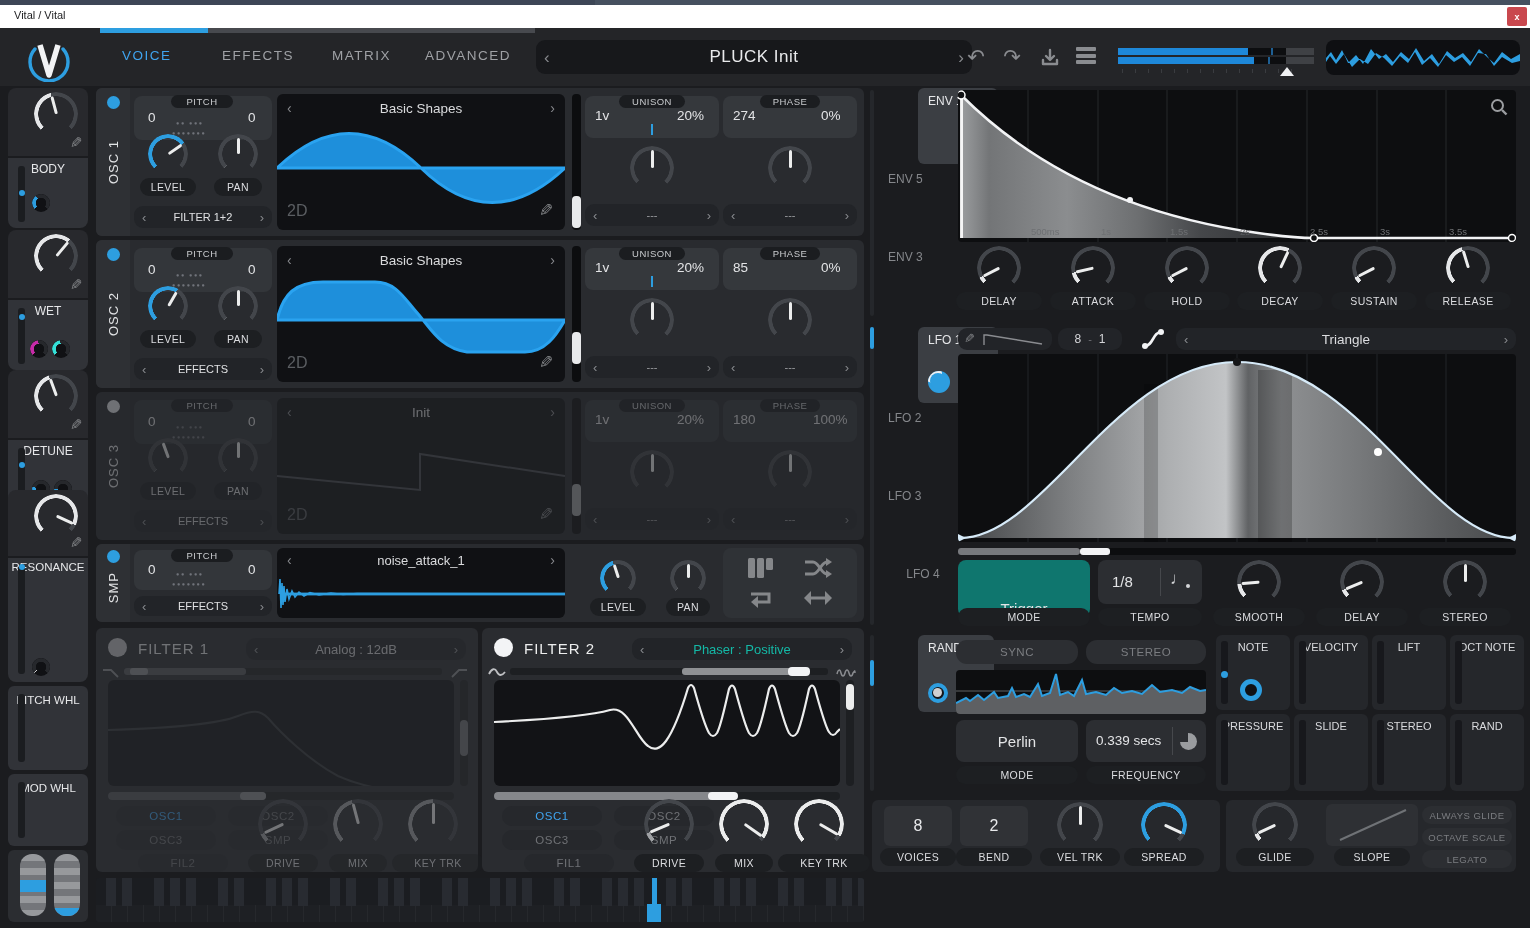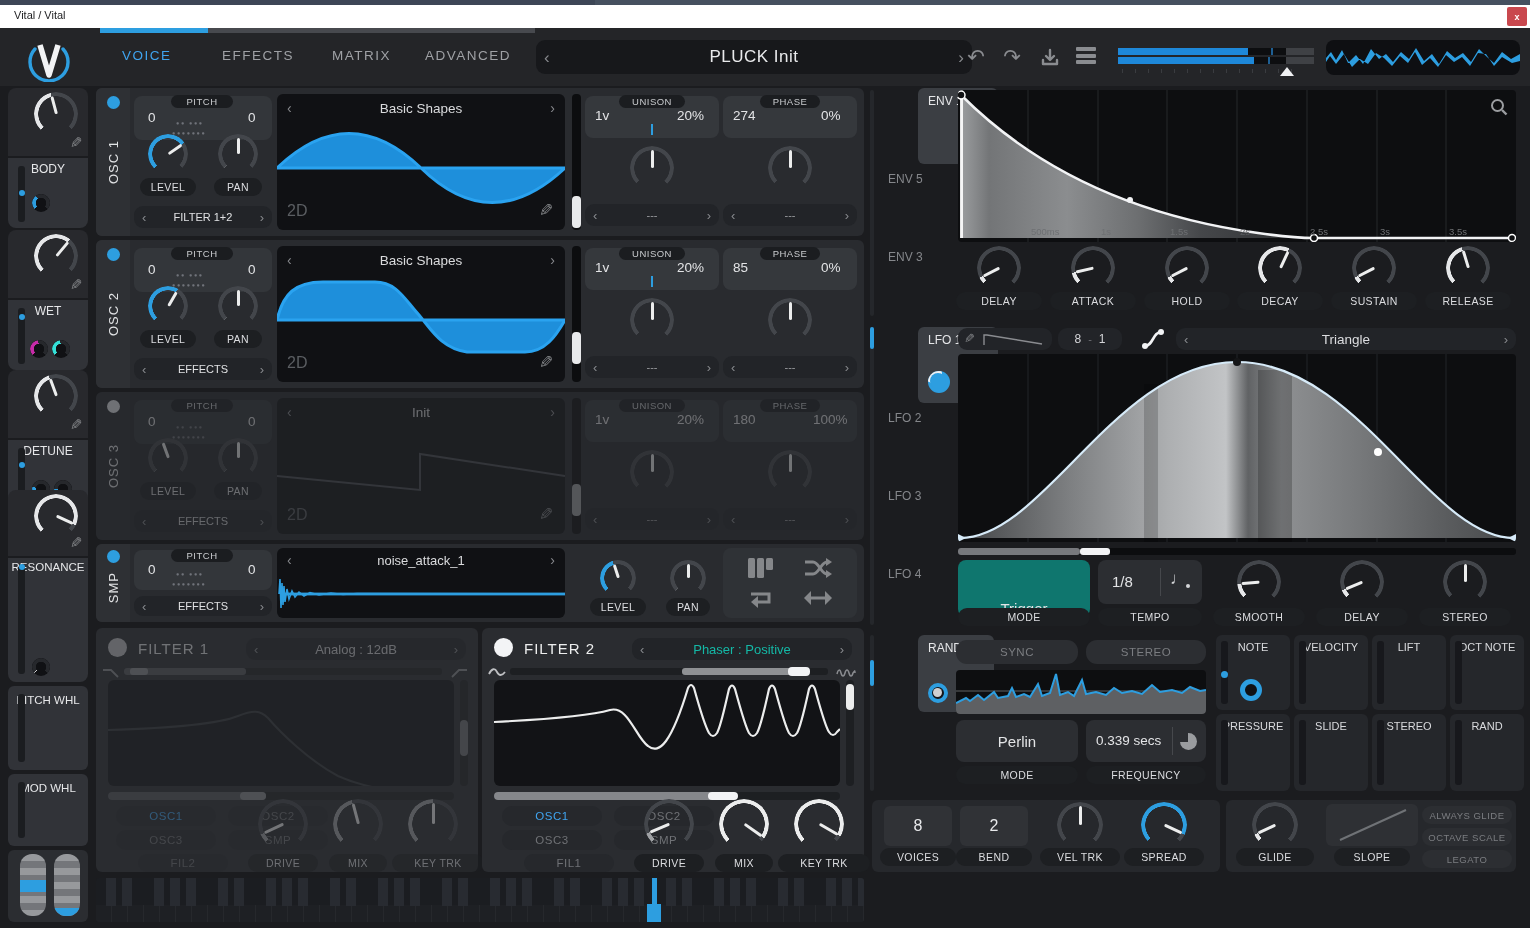--- a/index.html
+++ b/index.html
@@ -689,21 +689,21 @@
     <span>LFO 1</span>
     <div class="a" style="left:10px;top:44px;width:22px;height:22px;border-radius:50%;background:#2D9EE0;overflow:hidden;">
       <div style="position:absolute;left:-4px;top:-6px;width:18px;height:18px;border-radius:50%;background:#f0f1f3;"></div>
       <div style="position:absolute;left:2px;top:2px;width:16px;height:16px;border-radius:50%;background:#2D9EE0;"></div>
     </div>
   </div>
   <div class="sideTab" style="left:878px;top:405px;height:76px;">
     <span>LFO 2</span></div>
   <div class="sideTab" style="left:878px;top:483px;height:76px;">
     <span>LFO 3</span></div>
-  <div class="sideTab" style="left:878px;top:561px;height:64px;">
+  <div class="sideTab" style="left:878px;top:561px;height:64px;text-align:center;">
     <span>LFO 4</span></div>
 
   <div class="a" style="left:958px;top:328px;width:94px;height:22px;background:#222428;border-radius:9px;">
     <span class="pencil" style="position:absolute;left:6px;top:3px;font-size:13px;"></span>
     <svg style="position:absolute;left:22px;top:4px;" width="66" height="14" viewBox="0 0 66 14">
         <path d="M4,13 L4,3 L7,3 L62,12" stroke="#8a8c90" stroke-width="1.4" fill="none"></path>
       </svg>
   </div>
   <div class="a flex" style="left:1058px;top:328px;width:64px;height:22px;background:#222428;border-radius:9px;gap:7px;">
     <span style="font-size:12px;color:#d4d5d8;">8</span>

